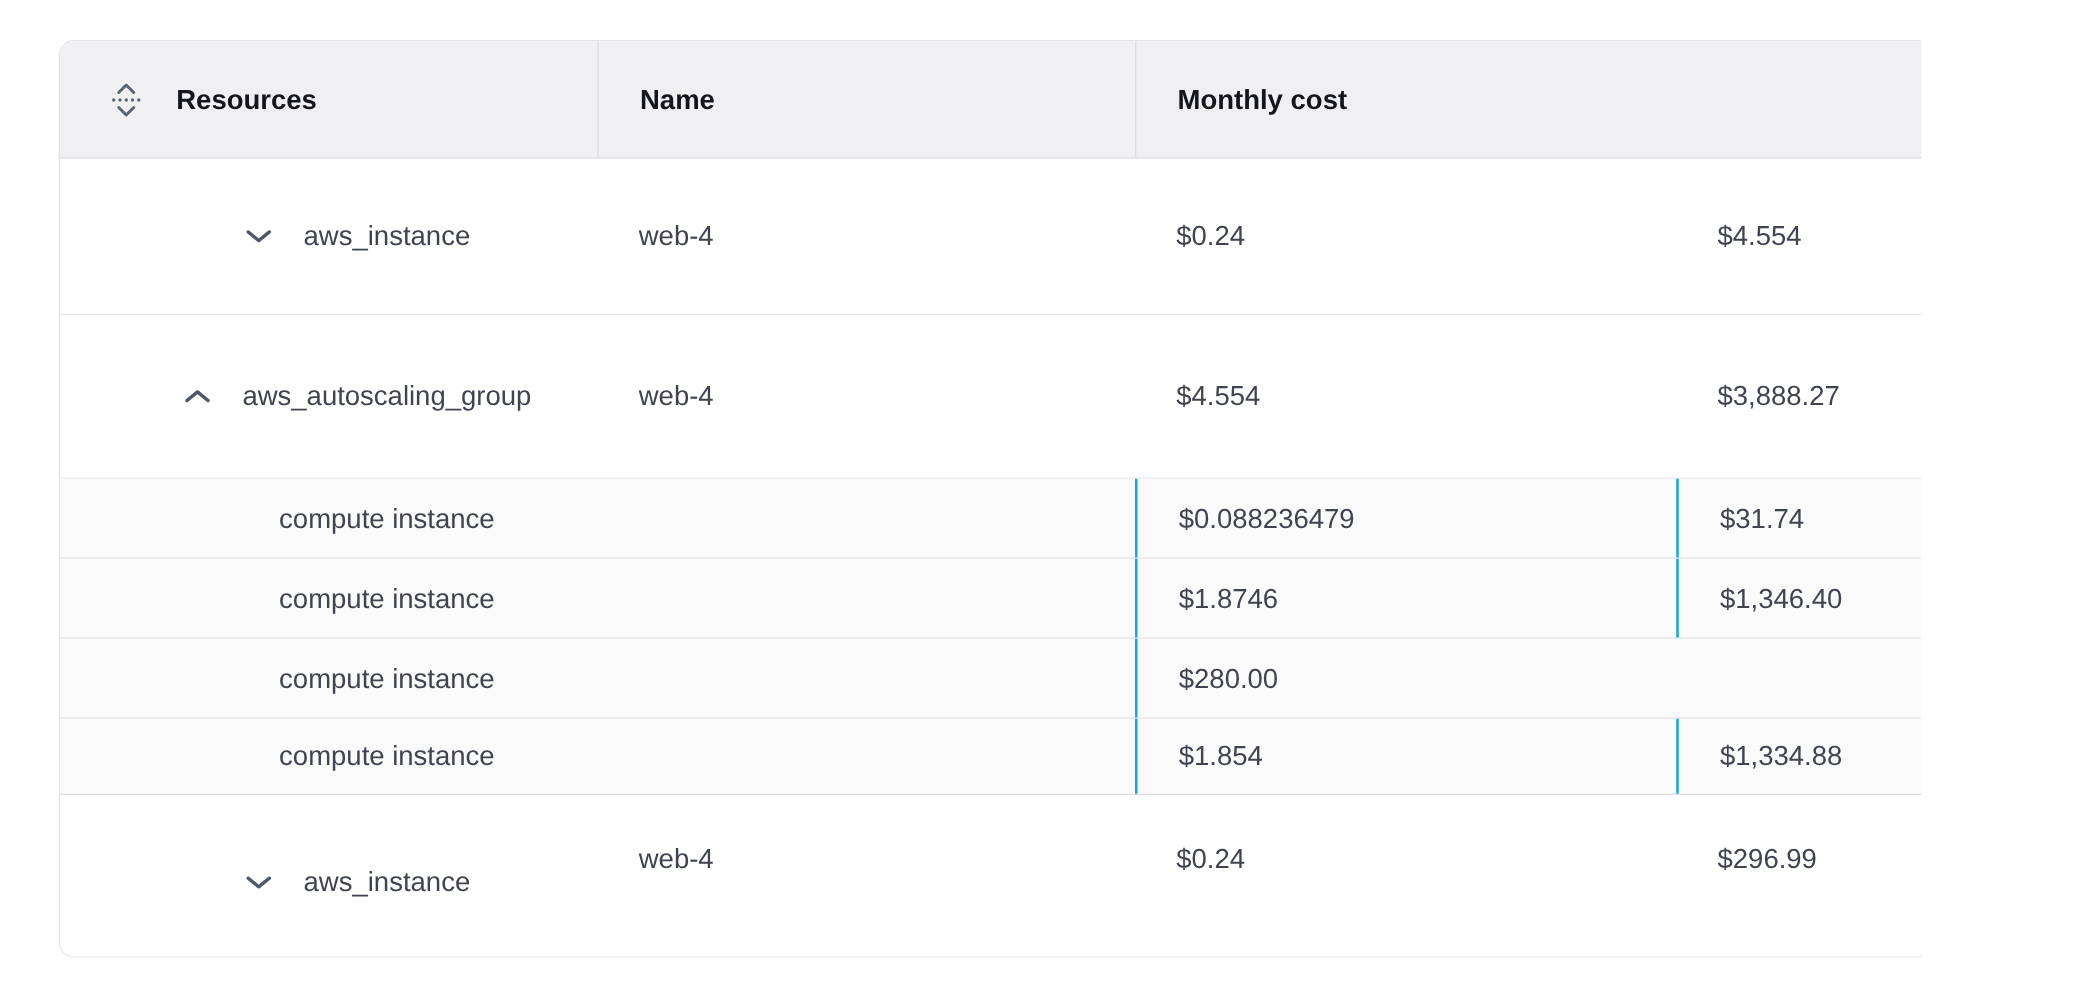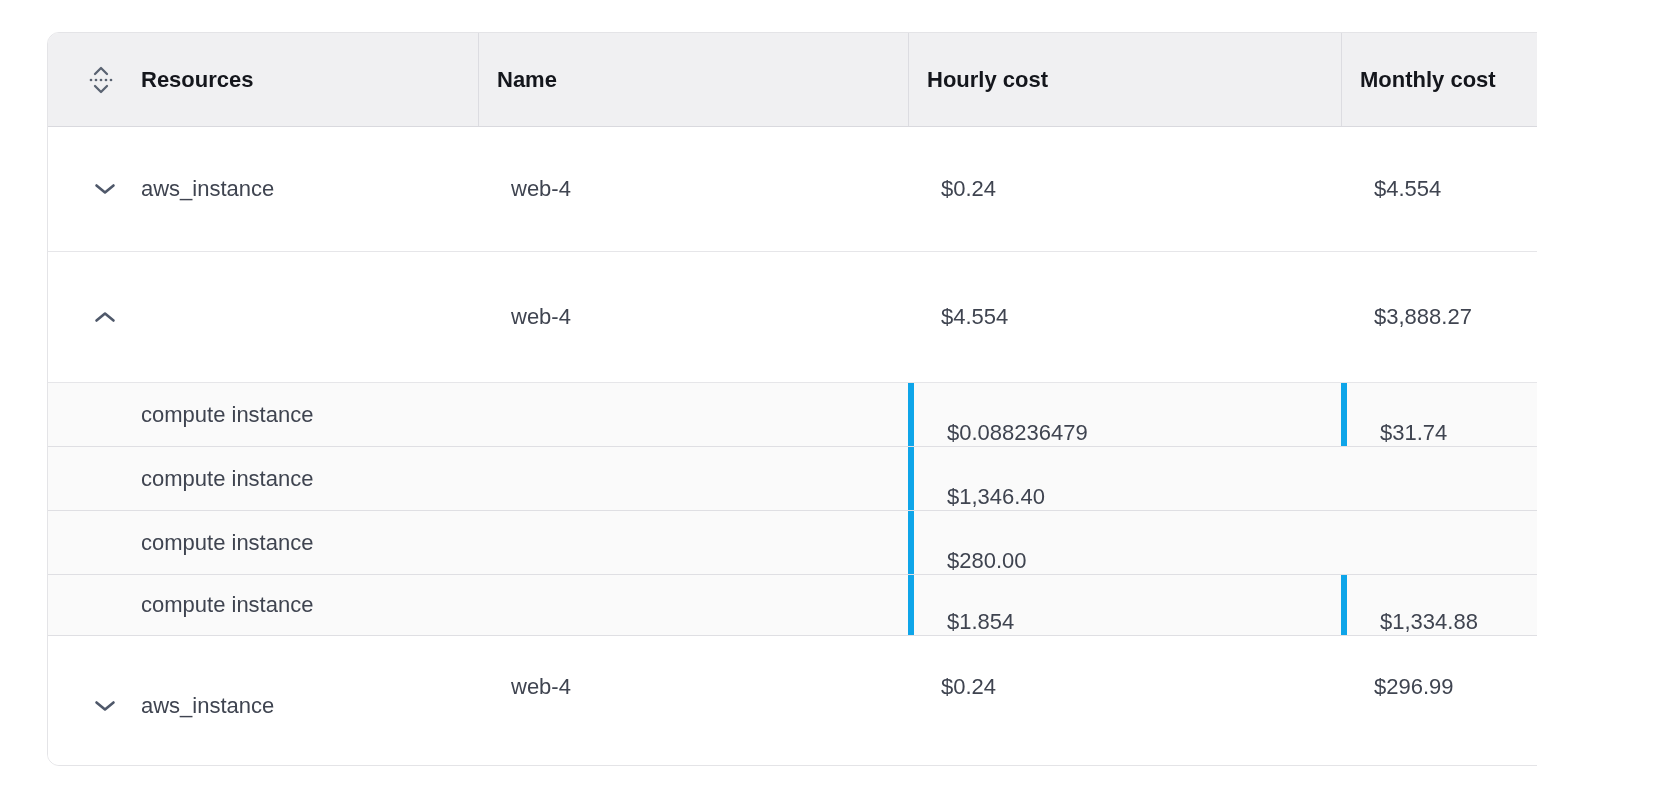--- a/index.html
+++ b/index.html
@@ -23,38 +23,38 @@
   .c3 { width:433px; flex:0 0 433px; }
   .c4 { flex:1 1 auto; }
 
   
   .thead {
     display:flex; height:94px; align-items:stretch;
     background:#f0f0f2;
     border-bottom:1px solid #d9d9de;
     font-size:22px; font-weight:700; color:#14161c;
   }
-  .th { display:flex; align-items:center; padding-left:18px; }
+  .th { display:flex; align-items:center; padding-left:33px; }
   .th.c1 { padding-left:40px; gap:27px; }
   .thead .c2, .thead .c3, .thead .c4 { border-left:1px solid #dcdce1; }
 
   
   .row { display:flex; align-items:stretch; font-size:22px; color:#3f4450; background:#ffffff; }
   .cell { display:flex; align-items:center; padding-left:33px; }
-  .cell.c1 { padding-left:46px; gap:25px; }
+  .cell.c1 { padding-left:46px; gap:25px;justify-content:center; }
   .row.main { border-bottom:1px solid #e6e6e9; }
   .row.r0 { height:125px; }
   .row.r1 { height:131px; }
   .row.last { height:131px; border-bottom:none; }
 
   
   .row.sub { height:64px; background:#fafafa; border-bottom:1px solid #dfdfe3; }
   .row.sub.s3 { height:61px; }
   .row.sub .cell.c1 { padding-left:93px; }
-  .row.sub .c3, .row.sub .c4 { border-left:6px solid #0ea5e9;align-items:flex-end; }
+  .row.sub .c3, .row.sub .c4 { border-left:2px solid #0ea5e9; }
 
   
   .row.last .c2 span, .row.last .c3 span, .row.last .c4 span { transform:translateY(-15px); }
   .row.last .c1 { transform:translateY(4px); }
 
   .chev { display:flex; align-items:center; justify-content:center; width:22px; height:22px; cursor:pointer; }
   .dragicon { display:flex; align-items:center; justify-content:center; width:26px; height:30px; cursor:pointer; }
 </style>
 </head>
 <body>
@@ -73,23 +73,20 @@
             <circle cx="18" cy="15" r="1.35" fill="#5a6372"></circle>
             <circle cx="23" cy="15" r="1.35" fill="#5a6372"></circle>
             <path d="M7 21 L13 27 L19 21" fill="none" stroke="#5a6372" stroke-width="2.3" stroke-linecap="round" stroke-linejoin="round"></path>
           </svg>
         </span>
         <span>Resources</span>
       </div>
       <div class="th c2">
         <span>Name</span>
       </div>
-      <div class="th c3">
-        <span>Hourly cost</span>
-      </div>
       <div class="th c4">
         <span>Monthly cost</span>
       </div>
     </div>
 
     <div class="row main r0">
       <div class="cell c1">
         <span class="chev">
           <svg width="22" height="12" viewBox="0 0 22 12">
               <path d="M2.5 2.5 L11 9.5 L19.5 2.5" fill="none" stroke="#4f586a" stroke-width="2.6" stroke-linecap="round" stroke-linejoin="round"></path>
@@ -108,20 +105,21 @@
         </div>
     </div>
 
     <div class="row main r1">
       <div class="cell c1">
         <span class="chev">
           <svg width="22" height="12" viewBox="0 0 22 12">
               <path d="M2.5 9.5 L11 2.5 L19.5 9.5" fill="none" stroke="#4f586a" stroke-width="2.6" stroke-linecap="round" stroke-linejoin="round"></path>
             </svg>
         </span>
+        <span>aws_autoscaling_group</span>
       </div>
       <div class="cell c2">
           <span>web-4</span>
         </div>
       <div class="cell c3">
           <span>$4.554</span>
         </div>
       <div class="cell c4">
           <span>$3,888.27</span>
         </div>
@@ -140,20 +138,23 @@
       <div class="cell c4">
           <span>$31.74</span>
         </div>
     </div>
     <div class="row sub s1">
       <div class="cell c1">
           <span>compute instance</span>
         </div>
       <div class="cell c2">
           <span></span>
+        </div>
+      <div class="cell c3">
+          <span>$1.8746</span>
         </div>
       <div class="cell c4">
           <span>$1,346.40</span>
         </div>
     </div>
     <div class="row sub s2">
       <div class="cell c1">
           <span>compute instance</span>
         </div>
       <div class="cell c2">

